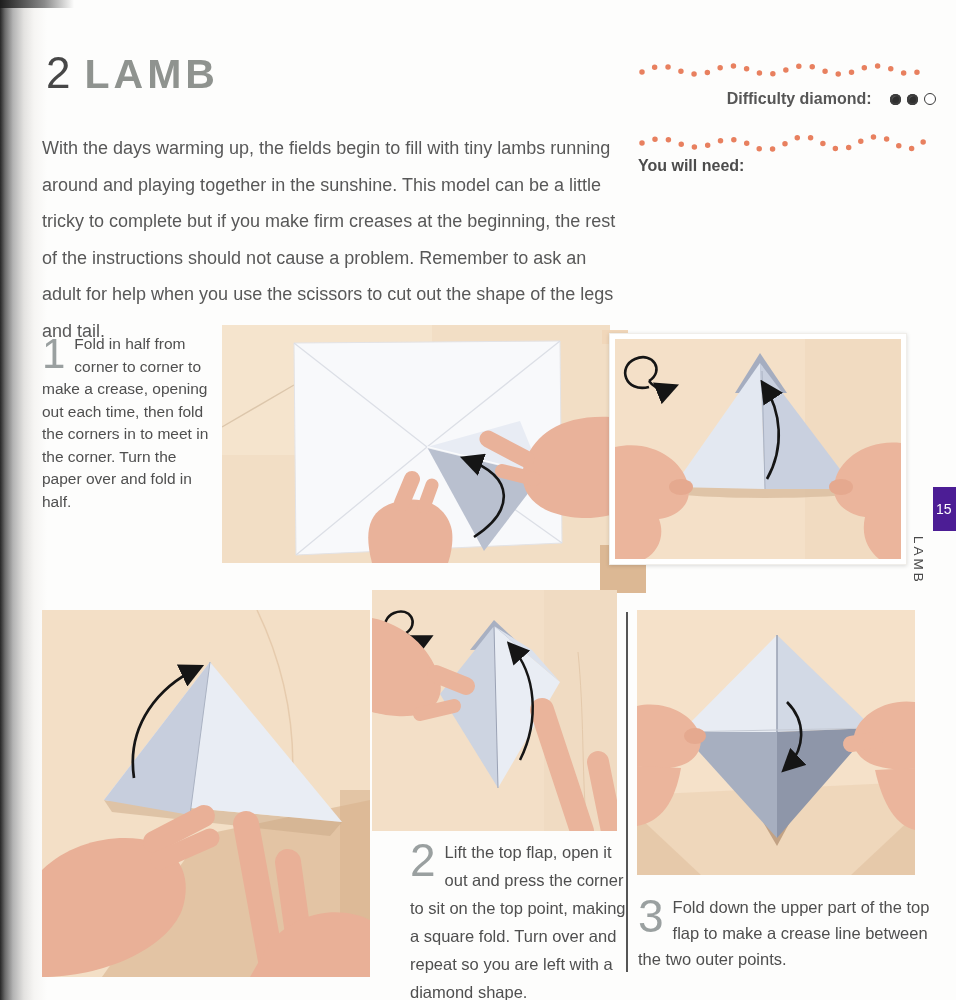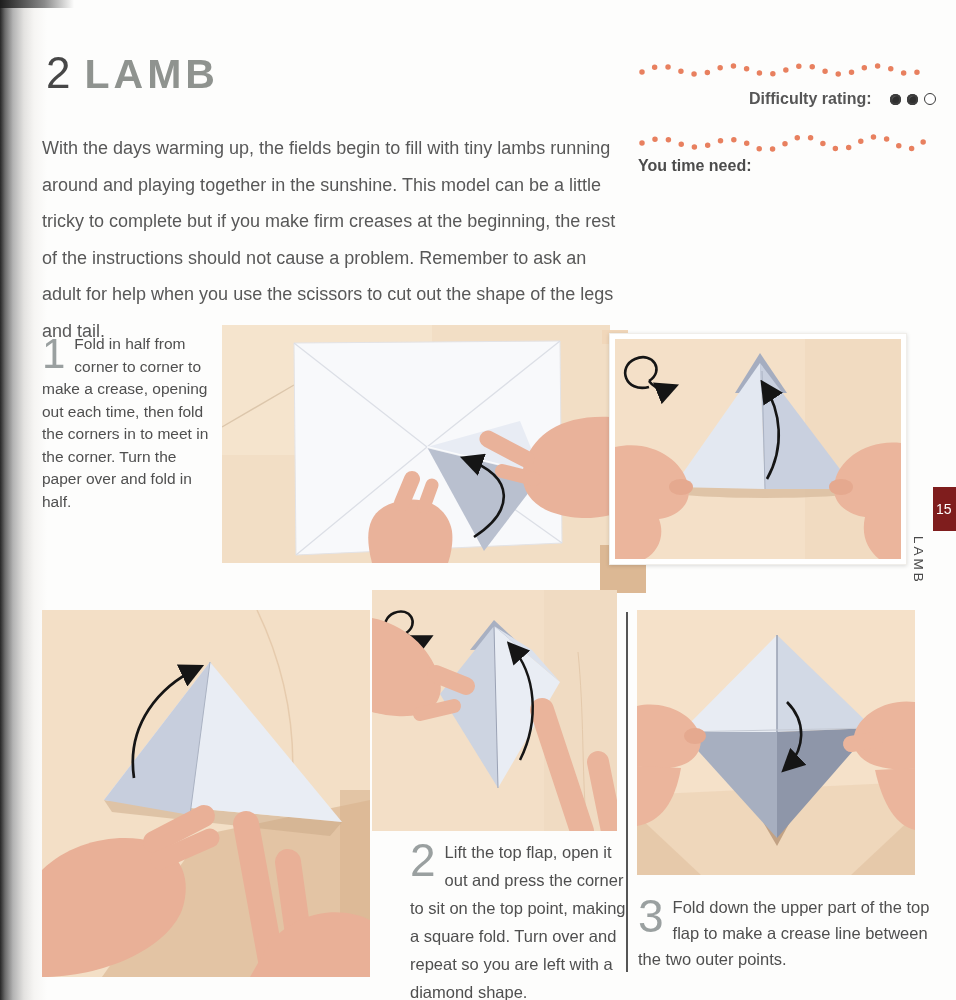--- a/index.html
+++ b/index.html
@@ -31,21 +31,21 @@
   .step1{position:absolute;left:42px;top:333px;width:168px;font-size:15.5px;line-height:22.5px;}
   .step1 .stepnum{font-size:42px;line-height:38px;}
   .step2{position:absolute;left:410px;top:838px;width:228px;font-size:16.5px;line-height:28px;}
   .step3{position:absolute;left:638px;top:894px;width:296px;font-size:16.5px;line-height:26px;}
   
   .photo{position:absolute;display:block;}
   .frame{position:absolute;background:#fff;padding:5px;box-shadow:0 1px 4px rgba(0,0,0,.14);border:1px solid #f0eeea;}
   .deco{position:absolute;}
   .divider{position:absolute;left:626px;top:612px;width:2px;height:360px;background:#555;}
   
-  .tab{position:absolute;left:933px;top:487px;width:23px;height:44px;background:#7f1d1d;
+  .tab{position:absolute;left:933px;top:487px;width:23px;height:44px;background:#4c1d95;
     color:#fff;font-size:14px;padding-top:14px;box-sizing:border-box;padding-left:3px;}
   .side-label{position:absolute;left:911px;top:536px;writing-mode:vertical-rl;
     font-size:13.5px;letter-spacing:3px;color:#4a4a4a;}
 </style>
 </head>
 <body>
 
 <div id="page">
 
   <svg width="0" height="0" style="position:absolute" aria-hidden="true">
@@ -62,29 +62,29 @@
   <div class="title">
     <span class="num">2</span><span class="word">LAMB</span>
   </div>
 
   <p class="intro">With the days warming up, the fields begin to fill with tiny lambs running around and playing together in the sunshine. This model can be a little tricky to complete but if you make firm creases at the beginning, the rest of the instructions should not cause a problem. Remember to ask an adult for help when you use the scissors to cut out the shape of the legs and tail.</p>
 
   <svg class="wavy" style="left:636px;top:58px" viewBox="0 0 292 24">
     <path d="M6,14 Q24,4 42,12 T78,12 T114,12 T150,12 T186,12 T222,12 T258,12 T288,10" fill="none" stroke="#E8805F" stroke-width="5.5" stroke-linecap="round" stroke-dasharray="0 13.5"></path>
   </svg>
   <div class="difficulty">
-    <span>Difficulty rating:</span>
+    <span>Difficulty diamond:</span>
     <span class="dots"><span class="dot filled"></span><span class="dot filled"></span><span class="dot open"></span></span>
   </div>
   <svg class="wavy" style="left:636px;top:131px" viewBox="0 0 292 24">
     <path d="M6,12 Q24,4 42,12 T78,12 T114,14 T150,12 T186,12 T222,12 T258,12 T288,10" fill="none" stroke="#E8805F" stroke-width="5.5" stroke-linecap="round" stroke-dasharray="0 13.5"></path>
   </svg>
 
   <div class="need">
-    <div class="lbl">You time need:</div>
+    <div class="lbl">You will need:</div>
   </div>
 
   <div class="step step1">
     <span class="stepnum">1</span><span>Fold in half from corner to corner to make a crease, opening out each time, then fold the corners in to meet in the corner. Turn the paper over and fold in half.</span>
   </div>
 
   <svg class="photo" style="left:222px;top:325px" width="388" height="238" viewBox="0 0 388 238">
     <rect width="388" height="238" fill="#F2DEC5"></rect>
     <rect width="210" height="130" fill="#F7E7D2" opacity="0.6"></rect>
     <path d="M0,102 L72,60" stroke="#DCC6AB" stroke-width="1.4" fill="none"></path>

